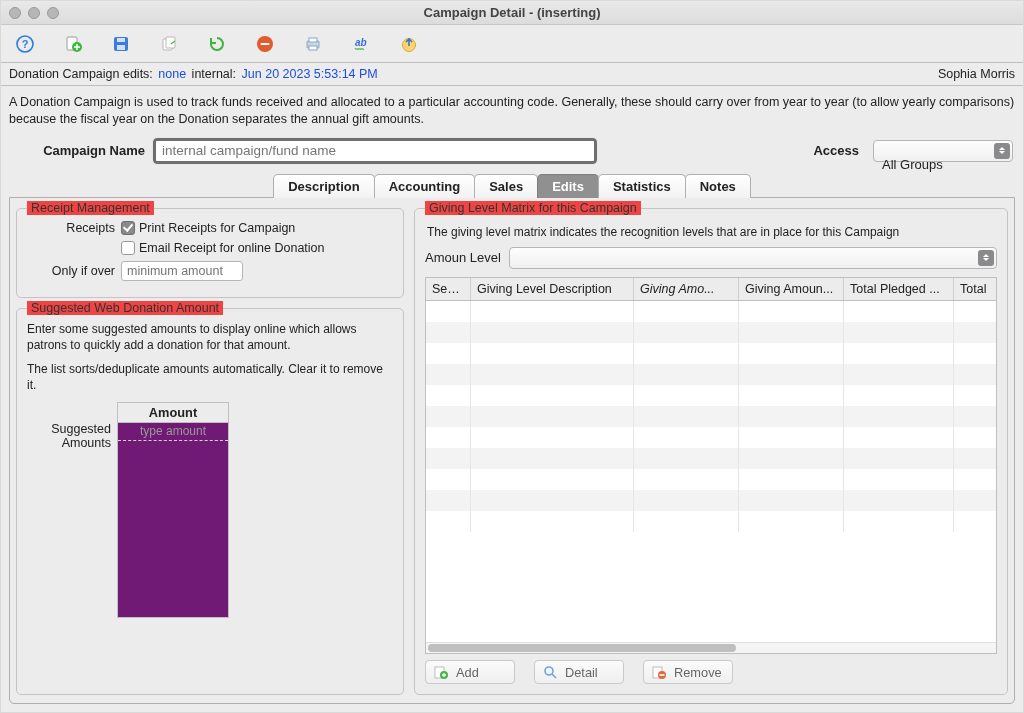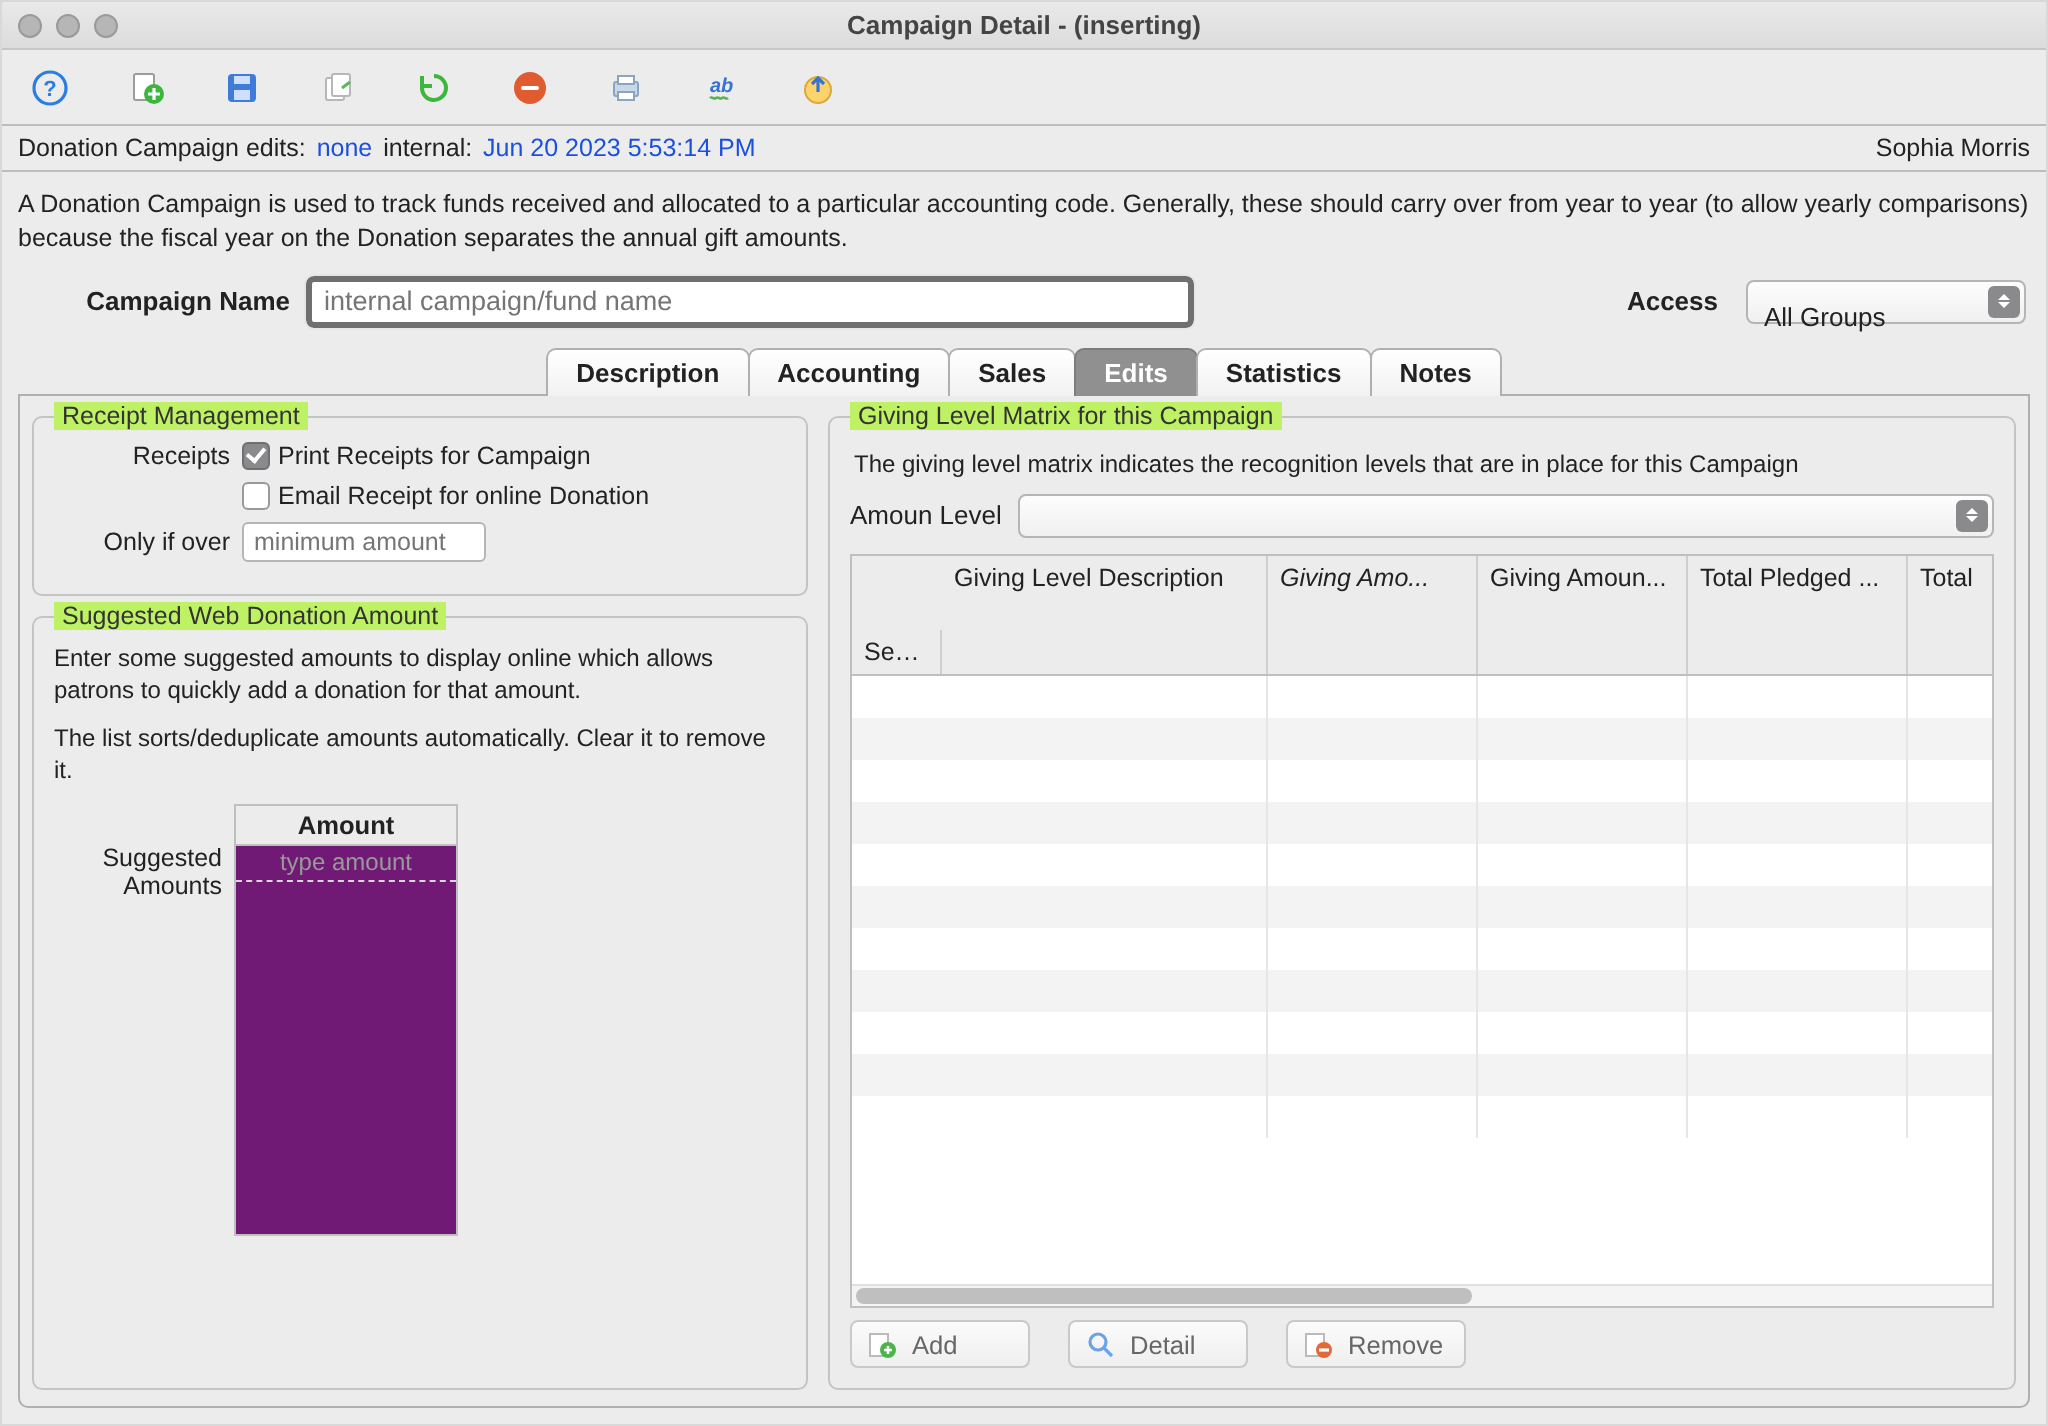--- a/index.html
+++ b/index.html
@@ -13,35 +13,35 @@
   .toolbar .icon { width: 20px; height: 20px; display: flex; align-items: center; justify-content: center; cursor: pointer; }
   .statusbar { display: flex; align-items: center; justify-content: space-between; padding: 4px 8px; font-size: 12.5px; border-bottom: 1px solid #bdbdbd; background: #ececec; }
   .statusbar .left span { margin-right: 2px; }
   .link-blue { color: #1b4fe0; }
   .helptext { padding: 8px 8px 10px 8px; font-size: 12.5px; line-height: 1.35; }
   .name-row { display: flex; align-items: center; padding: 0 10px 8px 10px; gap: 8px; }
   .name-row .lbl { font-weight: 600; text-align: right; width: 134px; }
   .campaign-input { flex: 0 0 444px; height: 26px; border: 3px solid #6f6f6f; border-radius: 4px; outline: 1px solid #e6e6e6; padding: 0 6px; font-size: 13.5px; color: #888; background: #fff; }
   .spacer { flex: 1; }
   .access-label { font-weight: 600; margin-right: 6px; }
-  .osx-select { position: relative; display: inline-flex; align-items: center; height: 22px; background: linear-gradient(#fdfdfd,#f0f0f0); border: 1px solid #b5b5b5; border-radius: 4px; padding: 16px 24px 0 8px; font-size: 13px; }
+  .osx-select { position: relative; display: inline-flex; align-items: flex-start; height: 22px; background: linear-gradient(#fdfdfd,#f0f0f0); border: 1px solid #b5b5b5; border-radius: 4px; padding: 16px 24px 0 8px; font-size: 13px; }
   .osx-select.wide { width: 140px; }
   .osx-select.giving { flex: 1; }
   .osx-select .arrows { position: absolute; right: 2px; top: 2px; width: 16px; height: 16px; border-radius: 3px; background: #8a8a8d; display: flex; flex-direction: column; align-items: center; justify-content: center; }
   .osx-select .arrows::before { content: ""; border-left: 3px solid transparent; border-right: 3px solid transparent; border-bottom: 3.5px solid #fff; margin-bottom: 1px; }
   .osx-select .arrows::after { content: ""; border-left: 3px solid transparent; border-right: 3px solid transparent; border-top: 3.5px solid #fff; }
   .tabs { display: flex; justify-content: center; gap: 0; margin-top: 2px; font-weight: bold; }
   .tab { padding: 4px 14px; border: 1px solid #b0b0b0; border-bottom: none; background: linear-gradient(#ffffff,#f2f2f2); border-radius: 5px 5px 0 0; margin-left: -1px; font-size: 13px; cursor: pointer; position: relative; z-index: 2; }
   .tab:first-child { margin-left: 0; }
   .tab.active { background: #909090; color: #fff; border-color: #7d7d7d; }
   .content { flex: 1; display: flex; gap: 10px; padding: 0 8px 8px 8px; margin-top: -1px; }
   .content-border { border: 1px solid #b0b0b0; border-radius: 0 0 5px 5px; padding: 10px 0 0 0; flex: 1; display: flex; gap: 10px; overflow: hidden; }
   .leftcol { width: 394px; display: flex; flex-direction: column; gap: 10px; padding-left: 6px; padding-bottom: 8px; }
   .fieldset { border: 1px solid #c4c4c4; border-radius: 5px; position: relative; padding: 12px 10px 10px 10px; }
-  .fieldset .legend { position: absolute; top: -8px; left: 10px; background: #bef264; padding: 0 4px; font-size: 12.5px; color: #333; }
+  .fieldset .legend { position: absolute; top: -8px; left: 10px; background: #ef4444; padding: 0 4px; font-size: 12.5px; color: #333; }
   .formrow { display: flex; align-items: center; gap: 6px; margin-bottom: 6px; }
   .formrow .flabel { width: 88px; text-align: right; font-size: 12.5px; }
   .chk { display: flex; align-items: center; gap: 4px; font-size: 12.5px; }
   .chk .box { width: 14px; height: 14px; border: 1px solid #999; border-radius: 3px; background: #fff; display: inline-flex; align-items: center; justify-content: center; }
   .chk .box.checked { background: #8a8a8d; border-color: #6f6f73; }
   .chk .box.checked::after { content: ""; width: 4px; height: 7px; border: solid #fff; border-width: 0 2px 2px 0; transform: rotate(40deg); margin-bottom: 2px; }
   .mini-input { height: 20px; border: 1px solid #b5b5b5; border-radius: 3px; padding: 0 5px; color: #888; font-size: 12.5px; background: #fff; width: 122px; }
   .default-type { width: 276px; }
   .webdesc { font-size: 12px; line-height: 1.35; margin-bottom: 8px; }
   .suggested-wrap { display: flex; gap: 6px; }
@@ -51,21 +51,21 @@
   .amount-grid .gcell { height: 18px; border-bottom: 1px dashed #d7d7d7; text-align: center; color: #999; font-size: 12px; padding-top: 1px; }
   .amount-grid .gbody { height: 194px; background: #701a75; overflow: hidden; }
   .rightcol { flex: 1; display: flex; flex-direction: column; padding-right: 6px; padding-bottom: 8px; }
   .matrix-fs { flex: 1; display: flex; flex-direction: column; }
   .matrix-desc { font-size: 12px; padding: 4px 2px 8px 2px; }
   .giving-row { display: flex; align-items: center; gap: 8px; margin-bottom: 8px; }
   .table-wrap { border: 1px solid #bfbfbf; flex: 1; display: flex; flex-direction: column; background: #fff; min-height: 248px; overflow: hidden; }
   .thead { display: flex; background: #ececec; border-bottom: 1px solid #bfbfbf; }
   .th { padding: 4px 6px; border-right: 1px solid #cfcfcf; font-size: 12.5px; white-space: nowrap; overflow: hidden; text-overflow: ellipsis; }
   .th:last-child { border-right: none; }
-  .col-seq { width: 45px; margin-top: 37px; }
+  .col-seq { width: 45px; }
   .col-desc { width: 163px; }
   .col-amt1 { width: 105px; font-style: italic; }
   .col-amt2 { width: 105px; }
   .col-pledge { width: 110px; }
   .col-total { flex: 1; }
   .tbody { flex: 1; }
   .tr { display: flex; height: 21px; }
   .tr:nth-child(even) { background: #f3f3f3; }
   .td { border-right: 1px solid #e6e6e6; }
   .td.col-seq{width:45px;} .td.col-desc{width:163px;} .td.col-amt1{width:105px;} .td.col-amt2{width:105px;} .td.col-pledge{width:110px;} .td.col-total{flex:1; border-right:none;}

